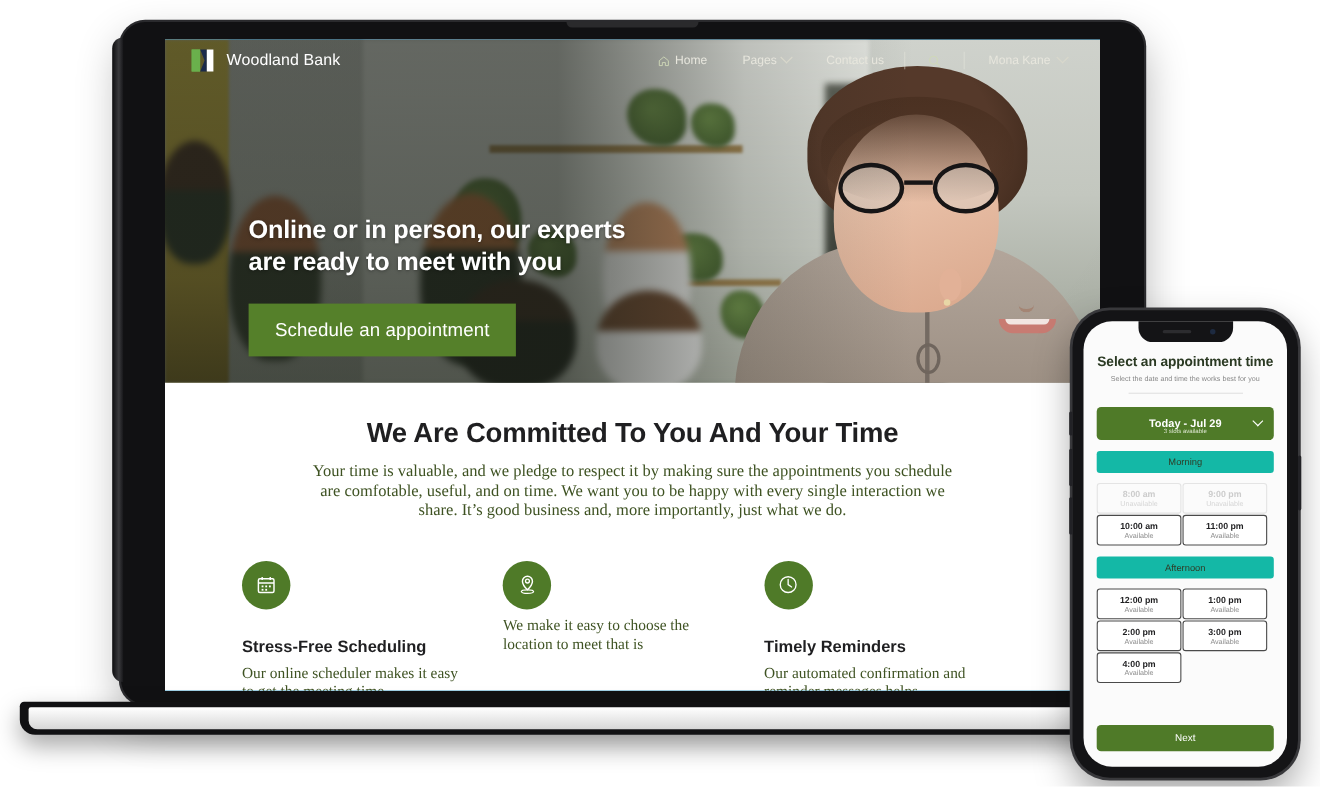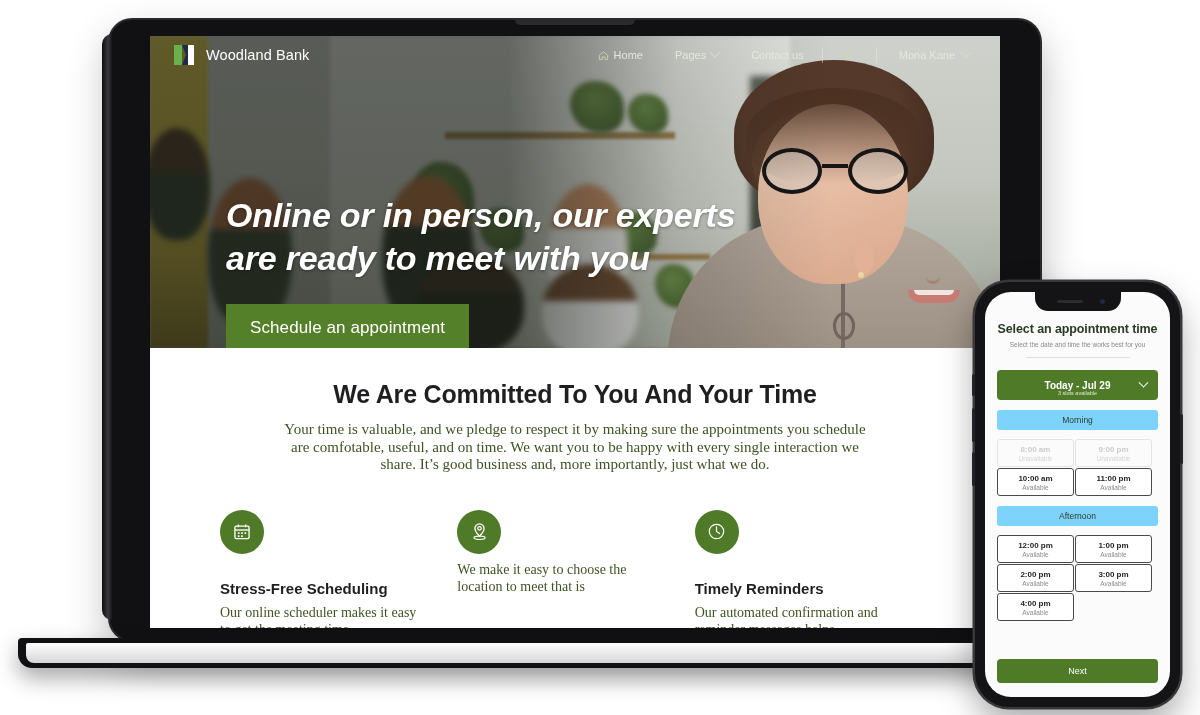--- a/index.html
+++ b/index.html
@@ -128,22 +128,22 @@
   .nav-right { margin-left:auto; display:flex; align-items:center; gap:4px; }
   .nav-link { color:#e7e6dd; font-size:11px; display:flex; align-items:center;
     gap:5px; padding:0 14px; white-space:nowrap; }
   .chev { width:8px; height:8px; border-right:1.4px solid #d9d8cc;
     border-bottom:1.4px solid #d9d8cc; transform:rotate(45deg) translate(-2px,-2px); }
   .nav-div { width:1px; height:16px; background:rgba(235,235,225,.45); }
   .search-btn { padding:0 16px; display:flex; align-items:center; }
   .user { color:#e7e6dd; font-size:11px; display:flex; align-items:center; gap:7px; padding:0 6px 0 18px; }
 
   .hero-copy { position:absolute; left:76px; top:158px; z-index:5; }
-  .hero-title { color:#fff; font-size:34px; font-weight:bold; line-height:1.26;
-    letter-spacing:-.2px; text-shadow:0 1px 3px rgba(0,0,0,.35);font-style:italic; }
+  .hero-title { color:#fff; font-size:23px; font-weight:bold; line-height:1.26;
+    letter-spacing:-.2px; text-shadow:0 1px 3px rgba(0,0,0,.35); }
   .cta { margin-top:24px; display:inline-block; background:#55802a; color:#fff;
     font-size:17px; padding:14px 24px; letter-spacing:.1px; }
 
   
   .commit { padding:32px 0 0; text-align:center; }
   .commit h2 { font-size:25px; color:#1f1f21; letter-spacing:-.2px; }
   .commit p { margin:12px auto 0; width:590px; color:#3e5222; font-size:15px;
     line-height:1.17; font-family:"Liberation Serif", serif; }
 
   .cards { display:flex; padding:36px 70px 0; gap:2px; }
@@ -178,21 +178,21 @@
   .ph-rule { width:104px; height:1px; background:#e0e0e0; margin:9px auto 0; }
 
   .datebar { margin-top:12px; background:#4f7a28; border-radius:4px; height:30px;
     display:flex; align-items:center; justify-content:center; position:relative; }
   .datebar .d1 { color:#fff; font-size:10px; font-weight:bold; }
   .datebar .d2 { color:#dfe8d3; font-size:5.5px; position:absolute; bottom:4px; left:0; right:0; text-align:center; }
   .datebar .dch { position:absolute; right:11px; width:7px; height:7px;
     border-right:1.5px solid #fff; border-bottom:1.5px solid #fff;
     transform:rotate(45deg) translate(-2px,-2px); }
 
-  .sec-hd { margin-top:10px; background:#7dd3fc; border-radius:3px; height:20px;
+  .sec-hd { margin-top:10px; background:#14b8a6; border-radius:3px; height:20px;
     display:flex; align-items:center; justify-content:center;
     font-size:8.5px; color:#2f3d27; }
   .slots { display:flex; flex-wrap:wrap; gap:1px; margin-top:9px; }
   .slot { width:77px; height:28px; border:1.3px solid #4a4a4a; border-radius:3px;
     background:#fff; display:flex; flex-direction:column; align-items:center;
     justify-content:center; }
   .slot .t { font-size:8px; font-weight:bold; color:#1f1f21; }
   .slot .s { font-size:6.5px; color:#8a8a8a; margin-top:1px; }
   .slot.off { border-color:#e4e4e4; background:#fbfbfb; }
   .slot.off .t { color:#cccccc; }

